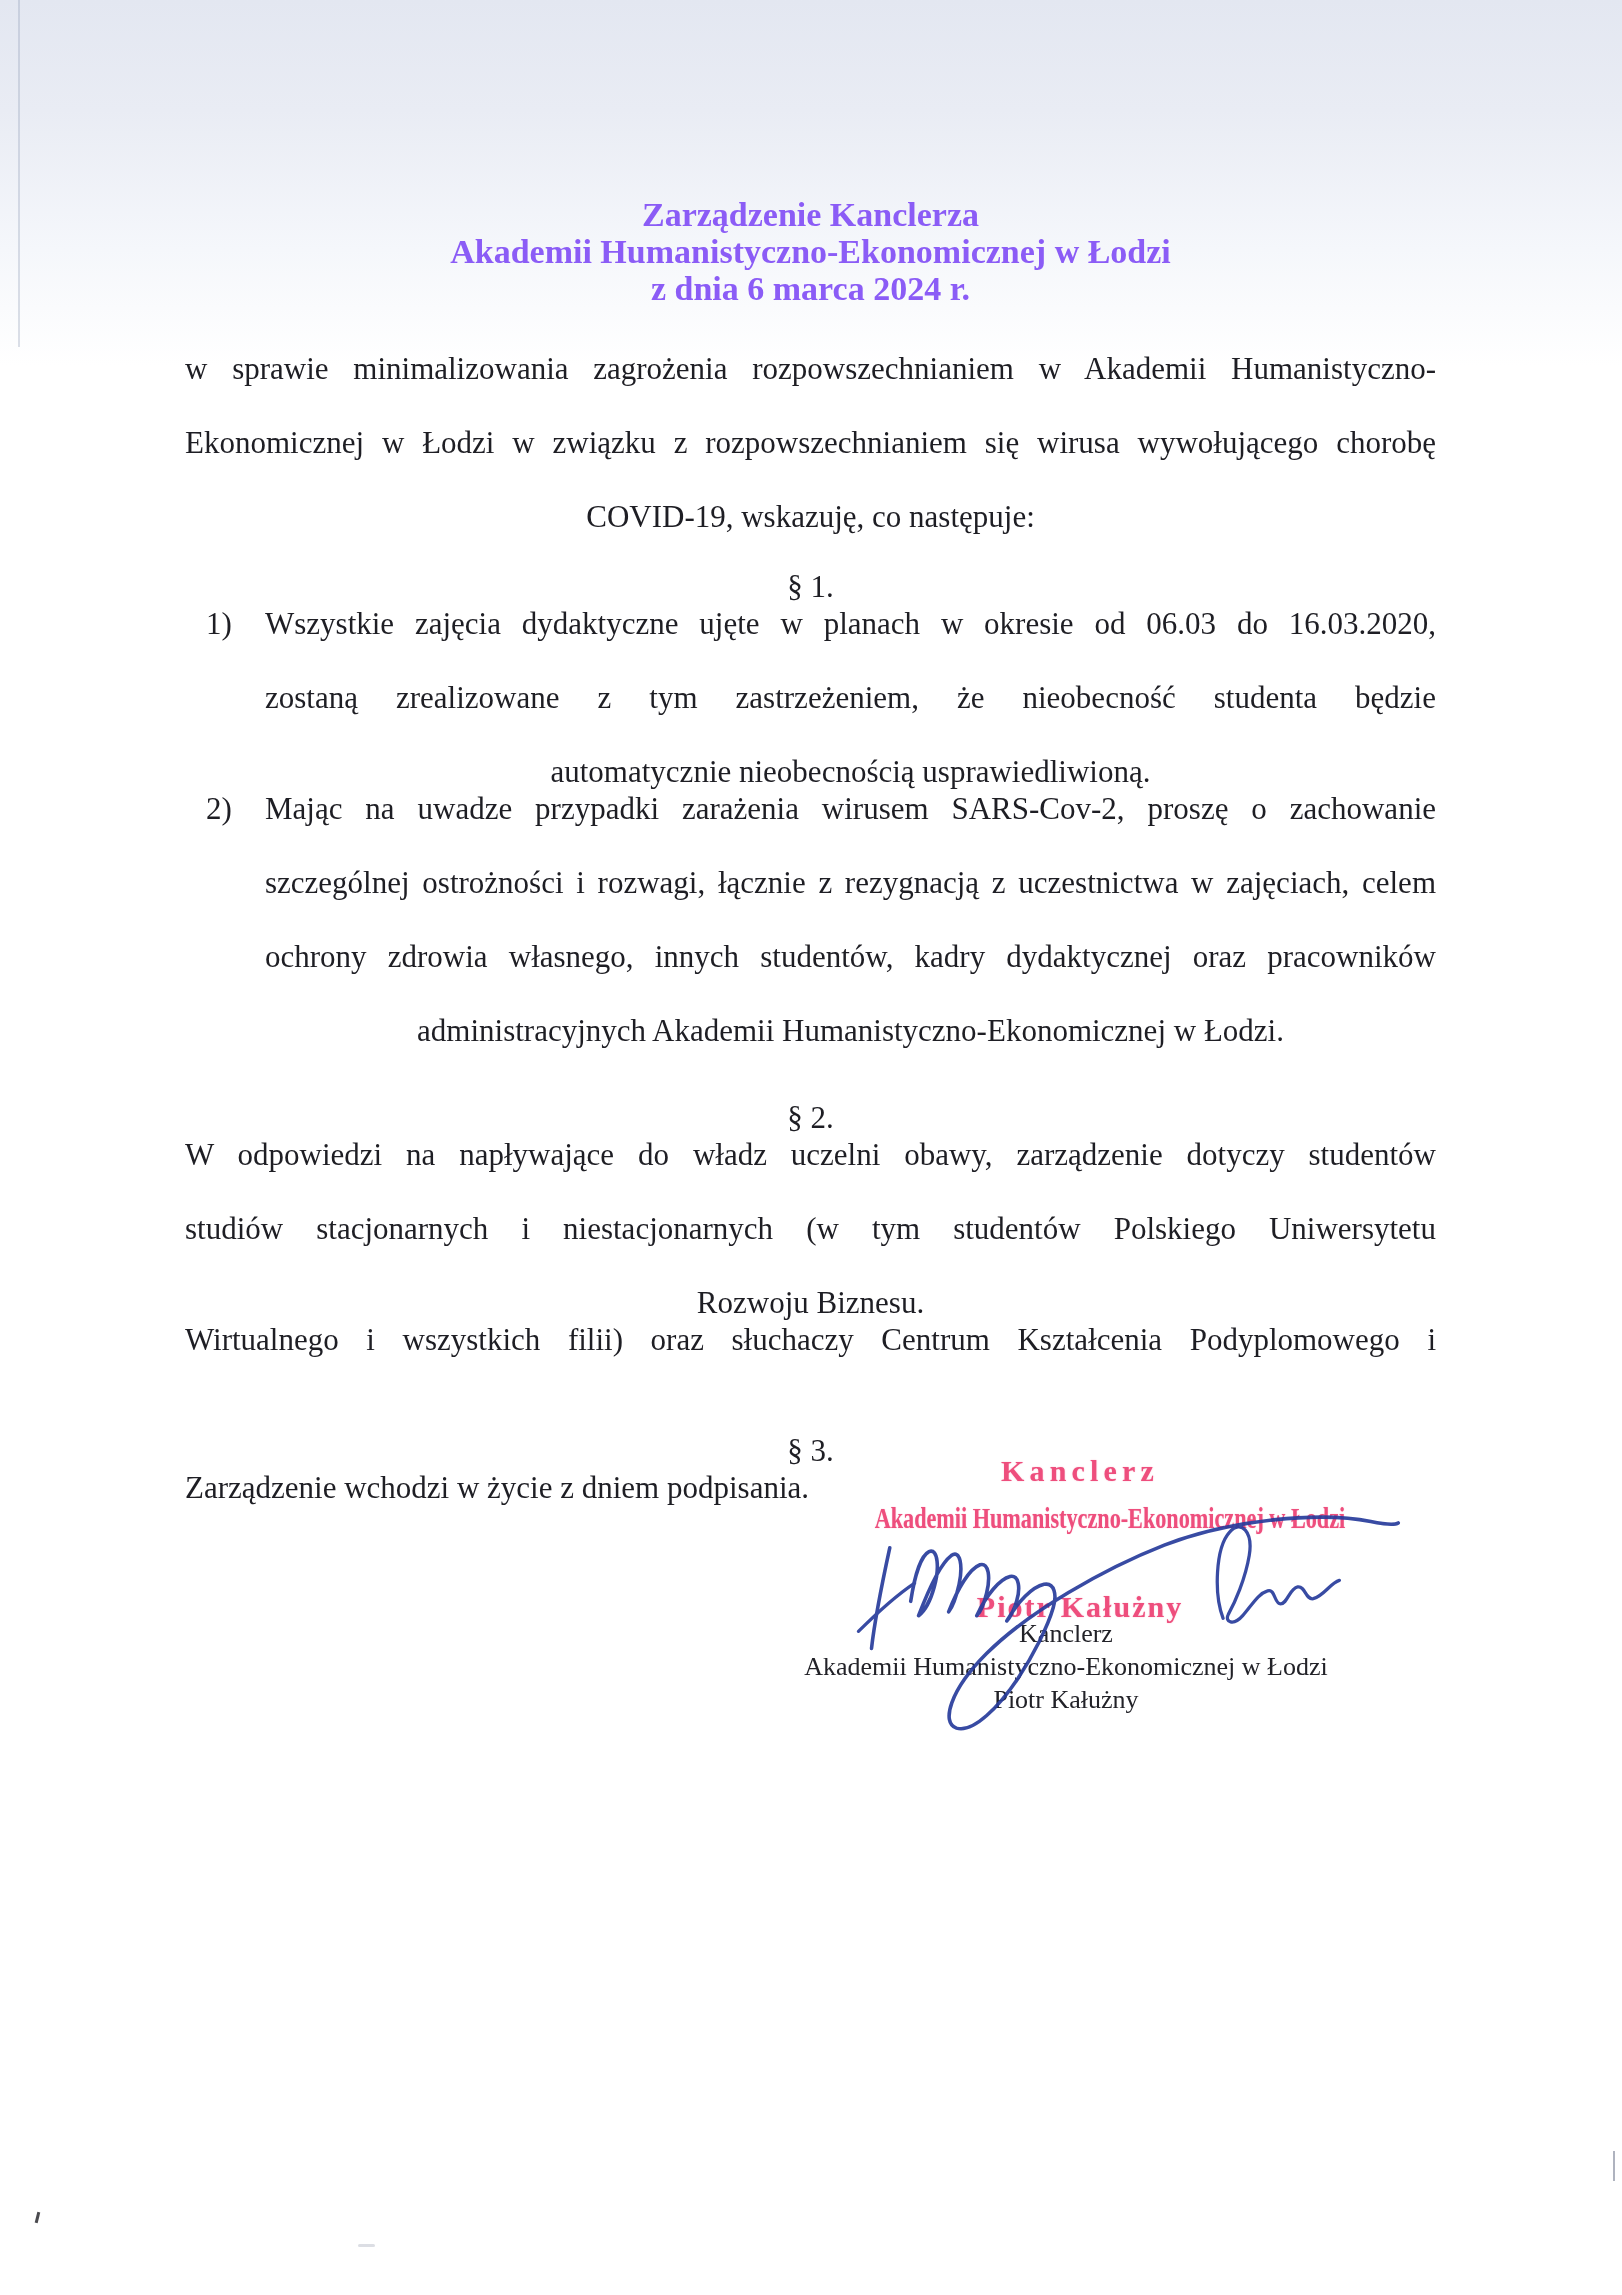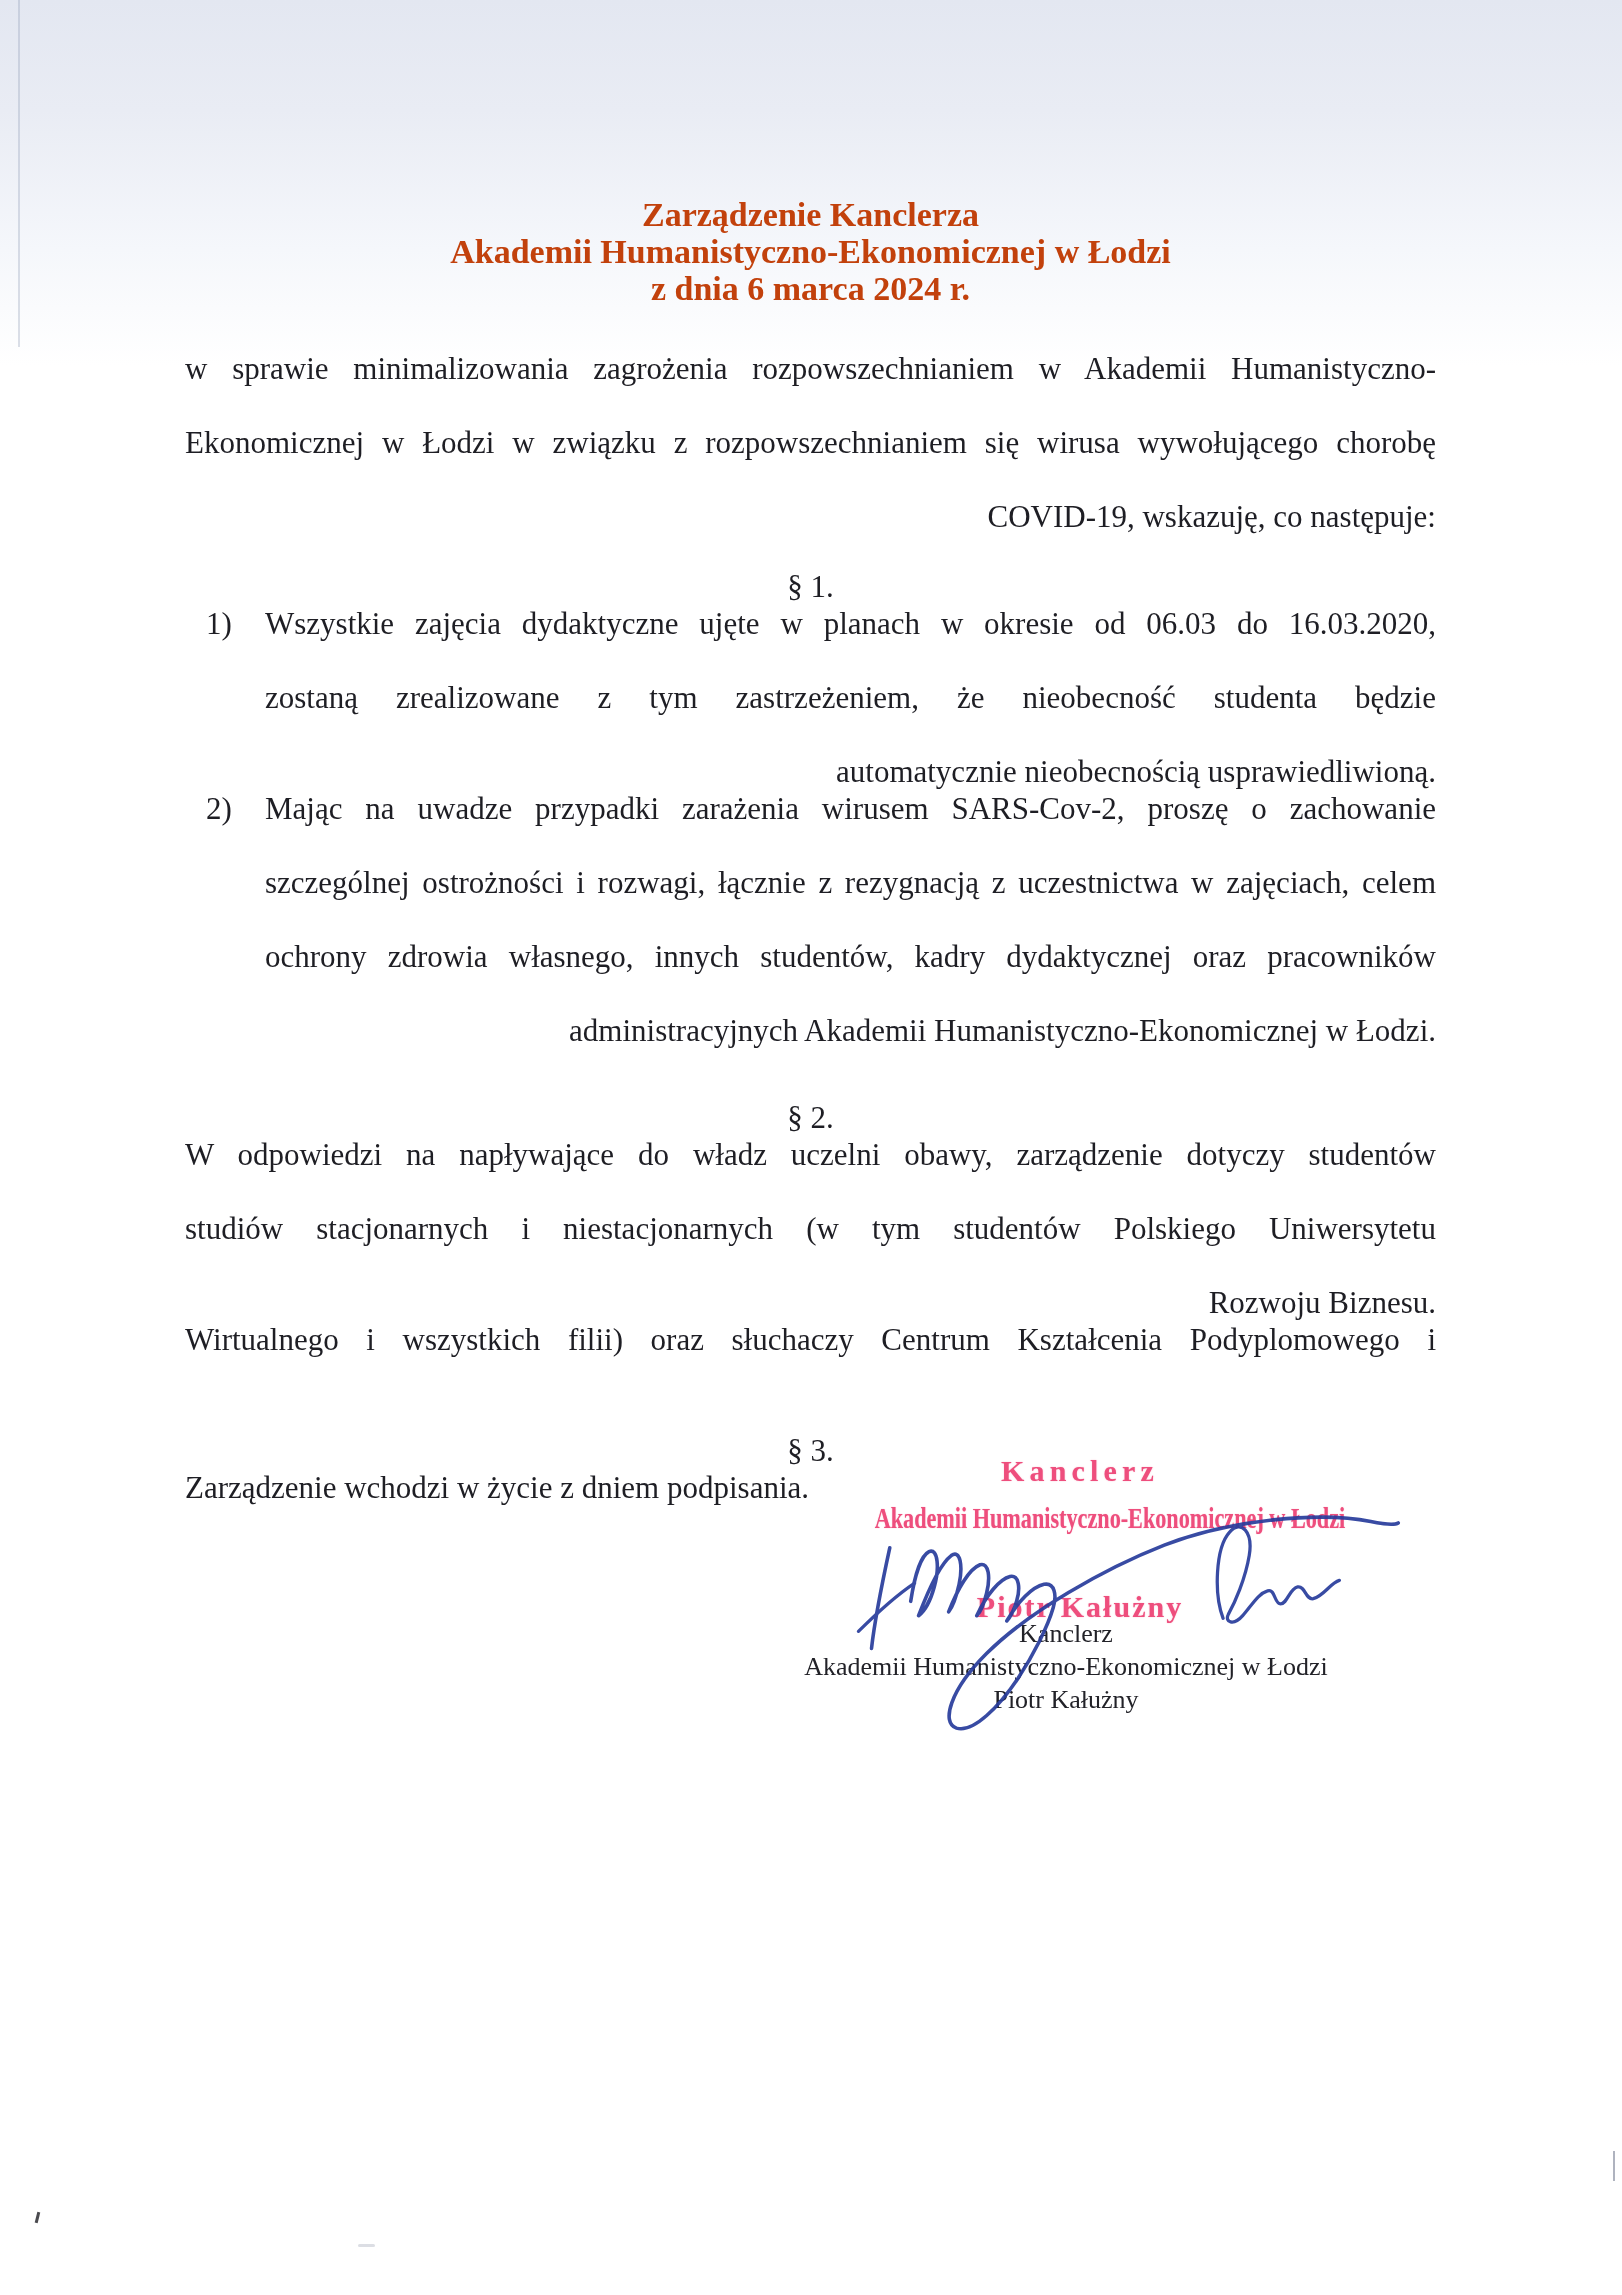--- a/index.html
+++ b/index.html
@@ -22,30 +22,30 @@
   }
   .speck{position:absolute;background:#2a2a30;}
   .speck.s1{left:36px;top:2212px;width:2.6px;height:11px;transform:rotate(14deg);opacity:.85;}
   .speck.s2{left:1613px;top:2151px;width:2px;height:30px;background:#8d93a4;opacity:.7;}
   .speck.s3{left:358px;top:2244px;width:17px;height:3.3px;background:#b9bec9;opacity:.5;border-radius:2px;}
 
   .content{
     position:absolute;left:185px;top:196px;width:1251px;
     font-size:31px;line-height:37px;
   }
-  .doc-title{text-align:center;font-weight:bold;font-size:34px;color:#c2410c;}
+  .doc-title{text-align:center;font-weight:bold;font-size:34px;color:#8b5cf6;}
   .doc-title div{white-space:nowrap;}
   .spacer-a{height:43px;}
   .spacer-b{height:33px;}
   .spacer-c{height:50px;}
   .spacer-d{height:37px;}
 
   .jlines .jl{text-align:justify;}
   .jlines .jl:not(.last)::after{content:"";display:inline-block;width:100%;height:0;}
-  .jlines .jl.last{text-align:right;}
+  .jlines .jl.last{text-align:center;}
   .jlines .jl.last::after{content:none;}
 
   .sec-head{text-align:center;}
 
   .olist .oitem{position:relative;padding-left:80px;}
   .olist .oitem .onum{position:absolute;left:21px;top:0;}
 
   .closing{text-align:left;}
 
   .sig-block{

